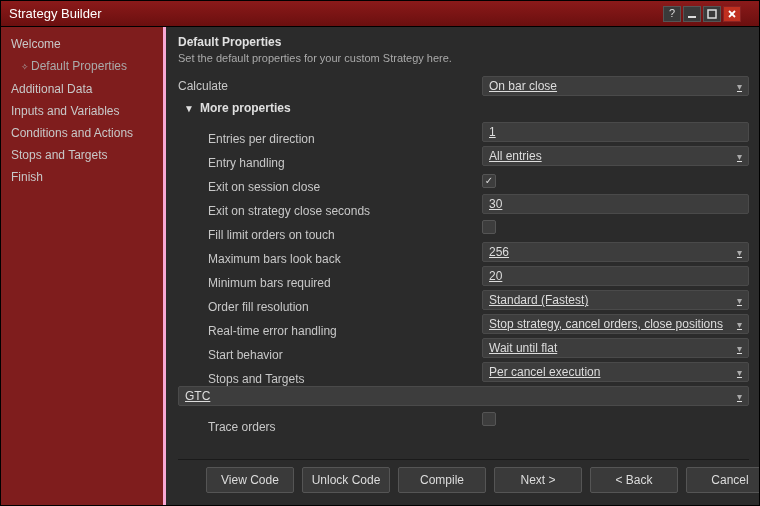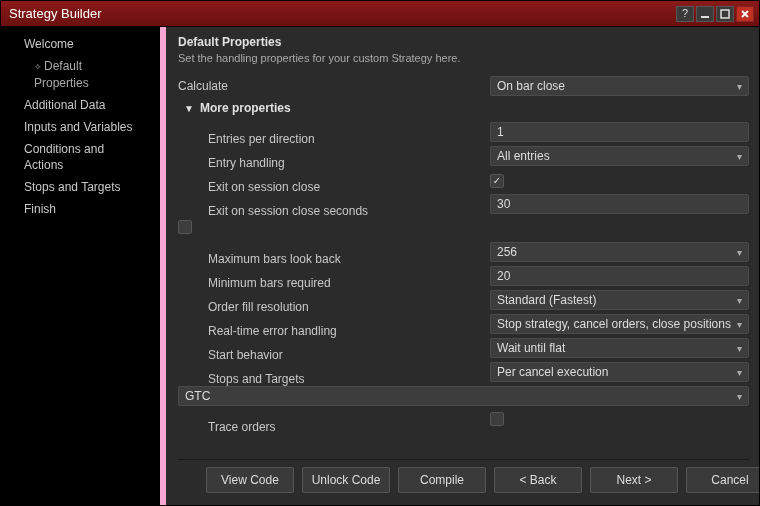--- a/index.html
+++ b/index.html
@@ -20,21 +20,21 @@
     display: flex;
     flex-direction: column;
   }
   .titlebar {
     height: 26px;
     background: linear-gradient(to bottom, #8b1a1a, #6b0f0f);
     border-bottom: 1px solid #000;
     display: flex;
     align-items: center;
     justify-content: space-between;
-    padding: 0 5px 0 8px;
+    padding: 0 18px 0 8px;
   }
   .titlebar-title {
     color: #fff;
     font-size: 13px;
     font-weight: normal;
   }
   .titlebar-buttons {
     display: flex;
     gap: 2px;
   }
@@ -58,23 +58,23 @@
     font-weight: bold;
   }
   .body {
     flex: 1;
     display: flex;
     background: #2b2b2b;
     overflow: hidden;
   }
   .sidebar {
     width: 165px;
-    background: #000000;
-    border-right: 6px solid #f9a8d4;
-    padding: 6px 13px;
+    background: #7f1d1d;
+    border-right: 3px solid #f9a8d4;
+    padding: 6px 0;
   }
   .sidebar-item {
     padding: 3px 10px;
     color: #c8c8c8;
     cursor: pointer;
     font-size: 12px;
     line-height: 16px;
   }
   .sidebar-item.sub {
     padding-left: 20px;
@@ -101,21 +101,21 @@
   }
   .main-sub {
     color: #aaa;
     font-size: 11px;
     margin-bottom: 10px;
   }
   .form-row {
     display: flex;
     align-items: center;
     height: 24px;
-    gap: 12px;
+    gap: 4px;
   }
   .form-label {
     width: 300px;
     padding-left: 0px;
     color: #c8c8c8;
   }
   .form-label.indent {
     padding-left: 30px;
     margin-top: 14px;
   }
@@ -127,20 +127,21 @@
     height: 20px;
     background: #3d3d3d;
     border: 1px solid #4a4a4a;
     color: #ddd;
     font-size: 12px;
     padding: 0 6px;
     display: flex;
     align-items: center;
     justify-content: space-between;
     border-radius: 2px;
+    text-decoration: underline;
   }
   .select .chev {
     font-size: 10px;
     color: #aaa;
   }
   .checkbox {
     display: inline-block;
     width: 14px;
     height: 14px;
     background: #3d3d3d;
@@ -223,21 +224,21 @@
       <div class="sidebar-item sub"><span class="diamond">✧</span><span>Default Properties</span></div>
       <div class="sidebar-item">Additional Data</div>
       <div class="sidebar-item">Inputs and Variables</div>
       <div class="sidebar-item">Conditions and Actions</div>
       <div class="sidebar-item">Stops and Targets</div>
       <div class="sidebar-item">Finish</div>
     </div>
 
     <div class="main">
       <div class="main-title">Default Properties</div>
-      <div class="main-sub">Set the handling properties for your custom Strategy here.</div>
+      <div class="main-sub">Set the default properties for your custom Strategy here.</div>
 
       <div class="form-row">
         <div class="form-label">Calculate</div>
         <div class="form-control">
           <div class="select">
             <span>On bar close</span>
             <span class="chev">▾</span>
           </div>
         </div>
       </div>
@@ -267,29 +268,30 @@
               </div>
             </div>
           </div>
 
         <div class="form-row">
             <div class="form-label indent">Exit on session close</div>
             <div class="form-control"><span class="checkbox">✓</span></div>
           </div>
 
         <div class="form-row">
-            <div class="form-label indent">Exit on session close seconds</div>
+            <div class="form-label indent">Exit on strategy close seconds</div>
             <div class="form-control">
               <div class="textinput">
                 <span>30</span>
               </div>
             </div>
           </div>
 
         <div class="form-row">
+            <div class="form-label indent">Fill limit orders on touch</div>
             <div class="form-control"><span class="checkbox"></span></div>
           </div>
 
         <div class="form-row">
             <div class="form-label indent">Maximum bars look back</div>
             <div class="form-control">
               <div class="select">
                 <span>256</span>
                 <span class="chev">▾</span>
               </div>
@@ -359,19 +361,19 @@
             <div class="form-label indent">Trace orders</div>
             <div class="form-control"><span class="checkbox"></span></div>
           </div>
 
       </div>
 
       <div class="footer">
         <div class="btn">View Code</div>
         <div class="btn">Unlock Code</div>
         <div class="btn">Compile</div>
+        <div class="btn">Next &gt;</div>
         <div class="btn">&lt; Back</div>
-        <div class="btn">Next &gt;</div>
         <div class="btn">Cancel</div>
       </div>
     </div>
   </div>
 </div>
 
 </body></html>

